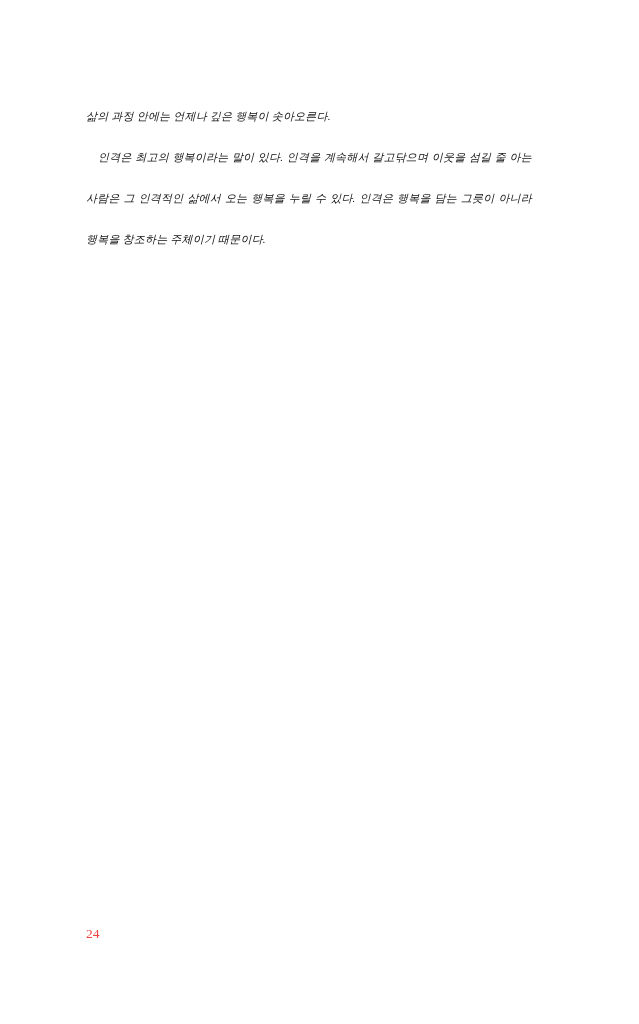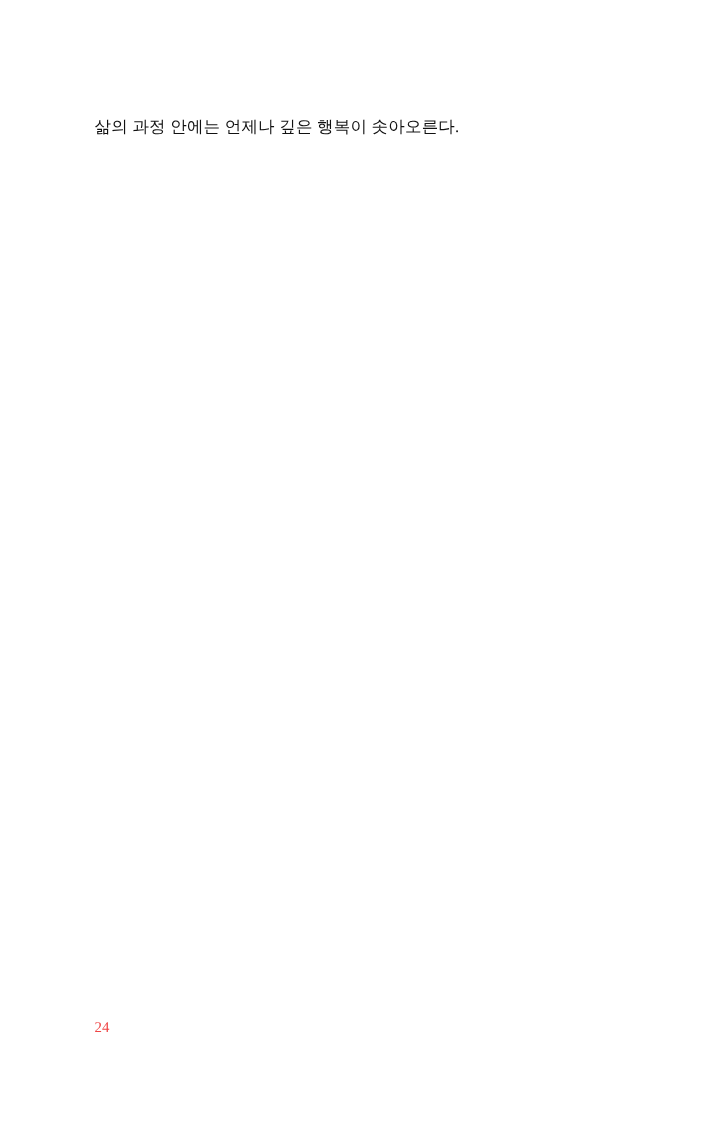--- a/index.html
+++ b/index.html
@@ -21,27 +21,28 @@
     box-sizing: border-box;
   }
   .text-block {
     position: absolute;
     left: 86px;
     top: 96px;
     width: 446px;
   }
   .para {
     margin: 0;
-    font-size: 15px;
+    font-size: 11px;
     line-height: 41px;
     text-align: justify;
     text-justify: inter-character;
     word-break: keep-all;
     letter-spacing: 0.2px;
     color: #111111;
+    font-style: italic;
   }
   .para.first-line-cont {
     text-indent: 0;
   }
   .para.indent {
     text-indent: 1.1em;
   }
   .page-number {
     position: absolute;
     left: 86px;
@@ -51,17 +52,18 @@
     color: #ef4444;
   }
 </style>
 </head>
 <body>
 
 <div class="page">
 
   <div class="text-block">
     <p class="para first-line-cont">삶의 과정 안에는 언제나 깊은 행복이 솟아오른다.</p>
+    <p class="para indent">인격은 최고의 행복이라는 말이 있다. 인격을 계속해서 갈고닦으며 이웃을 섬길 줄 아는 사람은 그 인격적인 삶에서 오는 행복을 누릴 수 있다. 인격은 행복을 담는 그릇이 아니라 행복을 창조하는 주체이기 때문이다.</p>
   </div>
 
   <div class="page-number">24</div>
 
 </div>
 
 </body></html>

